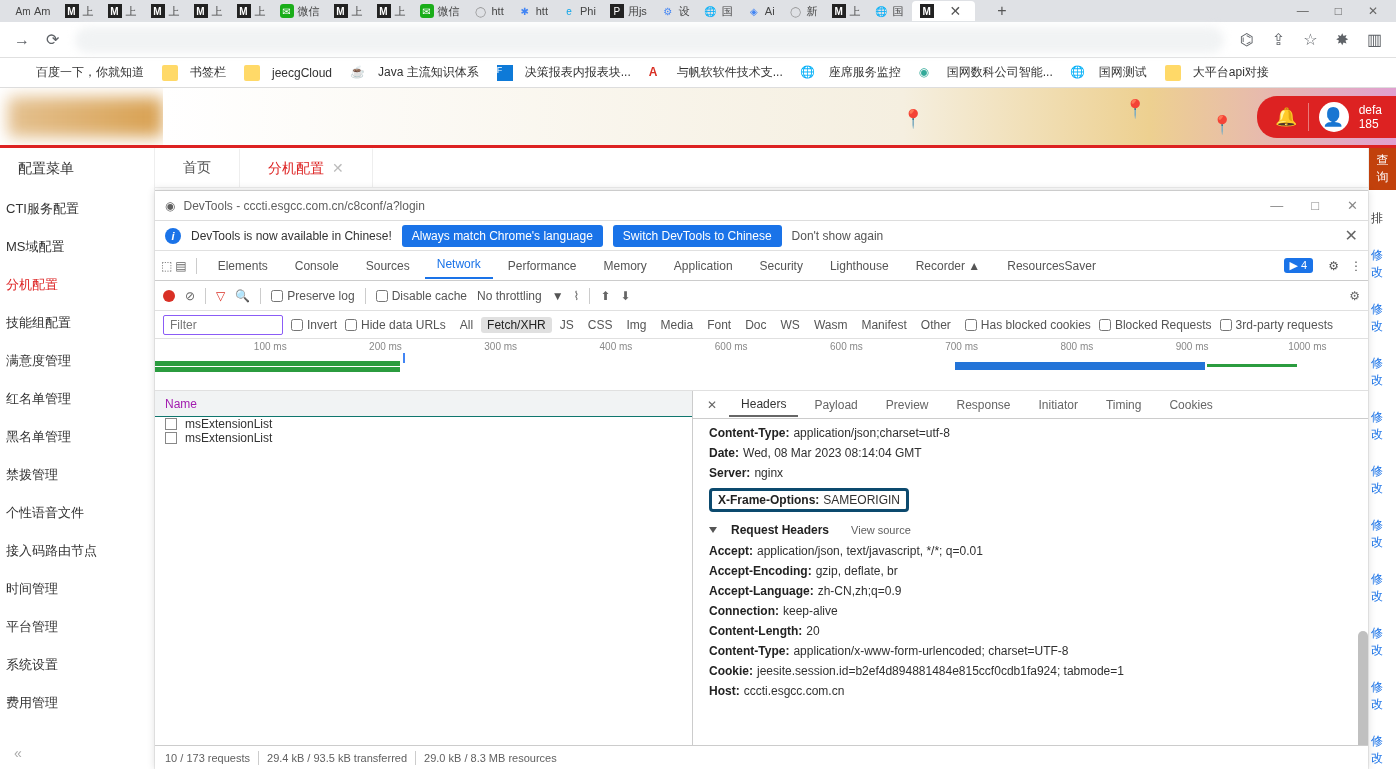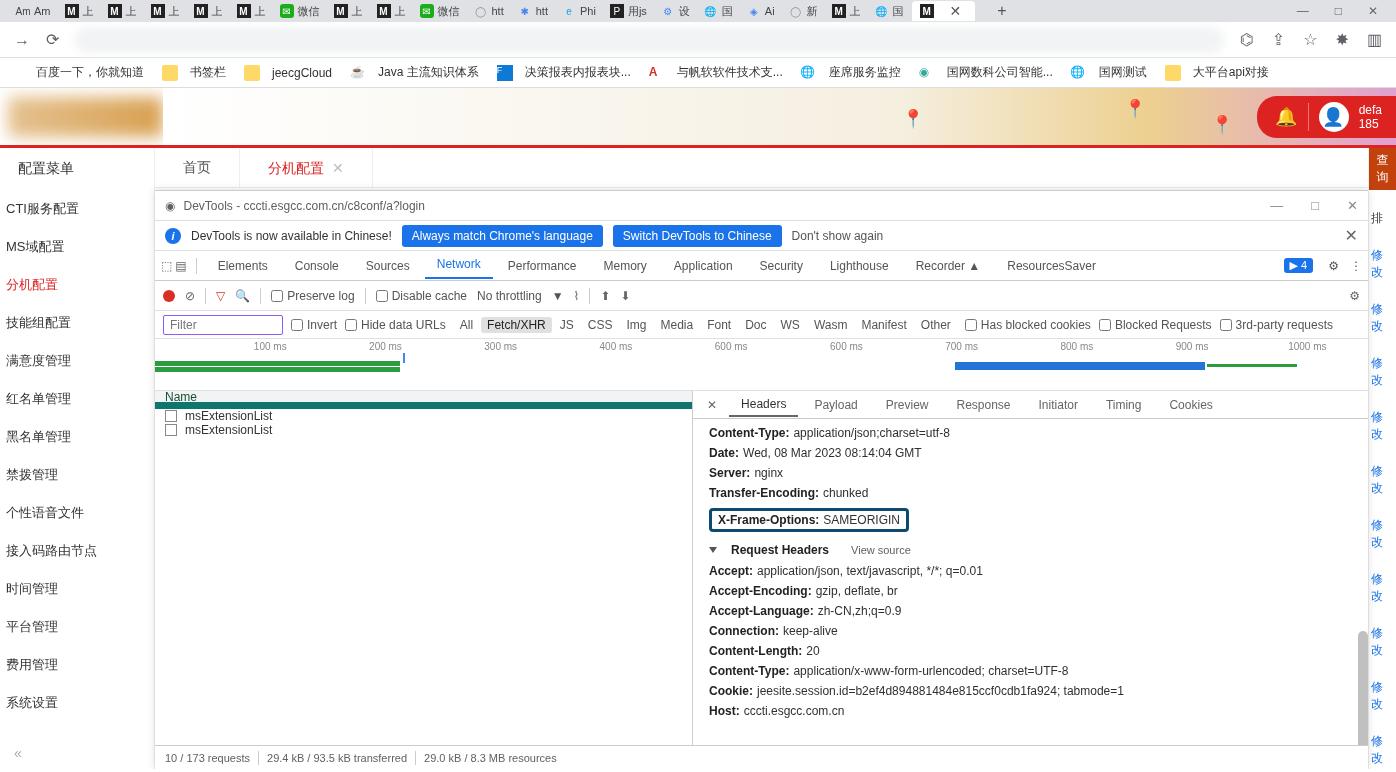--- a/index.html
+++ b/index.html
@@ -82,21 +82,21 @@
 
 .timeline { height: 52px; border-bottom: 1px solid #e0e0e0; position: relative; background: #fff; }
 .tick { position: absolute; top: 2px; font-size: 10px; color: #888; transform: translateX(-50%); }
 .tl-bar { position: absolute; top: 22px; height: 5px; background: #2b9c3f; }
 .tl-bar2 { position: absolute; top: 28px; height: 5px; background: #2b9c3f; }
 .tl-blue { background: #2374d8 !important; }
 .tl-marker { position: absolute; top: 14px; width: 2px; height: 10px; background: #4285f4; }
 
 .dt-body { flex: 1; display: flex; overflow: hidden; }
 .req-list { width: 538px; border-right: 1px solid #ccc; display: flex; flex-direction: column; }
-.req-header { height: 18px; background: #f1f3f4; border-bottom: 7px solid #0f766e; display: flex; align-items: center; padding: 0 10px; font-size: 12px; color: #14532d; }
+.req-header { height: 26px; background: #f1f3f4; border-bottom: 1px solid #0f766e; display: flex; align-items: center; padding: 0 10px; font-size: 12px; color: #a21caf; }
 .req-row { padding: 0 10px; display: flex; align-items: center; gap: 8px; font-size: 12px; color: #333; cursor: pointer; }
 .req-cb { width: 12px; height: 12px; border: 1px solid #888; }
 
 .req-detail { flex: 1; overflow: auto; font-size: 12px; position: relative; }
 .detail-tabs { height: 28px; display: flex; align-items: center; border-bottom: 1px solid #ccc; padding-left: 6px; gap: 4px; position: sticky; top: 0; background: #fff; }
 .dclose { padding: 0 8px; color: #666; cursor: pointer; }
 .dtab { padding: 4px 12px; color: #666; cursor: pointer; }
 .dtab.active { color: #333; border-bottom: 2px solid #666; }
 .headers-body { padding: 4px 0 4px 16px; font-family: Consolas, monospace; font-size: 12px; }
 .hdr-line { padding: 3px 0; }
@@ -301,22 +301,22 @@
         <div class="sidebar-item active">分机配置</div>
         <div class="sidebar-item">技能组配置</div>
         <div class="sidebar-item">满意度管理</div>
         <div class="sidebar-item">红名单管理</div>
         <div class="sidebar-item">黑名单管理</div>
         <div class="sidebar-item">禁拨管理</div>
         <div class="sidebar-item">个性语音文件</div>
         <div class="sidebar-item">接入码路由节点</div>
         <div class="sidebar-item">时间管理</div>
         <div class="sidebar-item">平台管理</div>
+        <div class="sidebar-item">系统设置</div>
         <div class="sidebar-item">费用管理</div>
-        <div class="sidebar-item">系统设置</div>
       </div>
     <div class="collapse-btn">«</div>
   </div>
 
   <div class="content-col">
     <div class="content-tabs" id="ctabs">
         <span class="ctab">首页</span>
         <span class="ctab active">分机配置<span class="ctab-close">✕</span></span>
       </div>
 
@@ -462,21 +462,20 @@
               <span class="dtab">Preview</span>
               <span class="dtab">Response</span>
               <span class="dtab">Initiator</span>
               <span class="dtab">Timing</span>
               <span class="dtab">Cookies</span>
             </div>
           <div class="headers-body" id="hdrbody">
               <div class="hdr-line"><span class="hdr-key">Content-Type:</span><span class="hdr-val">application/json;charset=utf-8</span></div>
               <div class="hdr-line"><span class="hdr-key">Date:</span><span class="hdr-val">Wed, 08 Mar 2023 08:14:04 GMT</span></div>
               <div class="hdr-line"><span class="hdr-key">Server:</span><span class="hdr-val">nginx</span></div>
-              <div class="hdr-line"><span class="hdr-key">Transfer-Encoding:</span><span class="hdr-val">chunked</span></div>
               <div class="hdr-line"><span class="highlight-box"><span class="hdr-key">X-Frame-Options:</span><span class="hdr-val">SAMEORIGIN</span></span></div>
               <div class="section-head"><span class="tri down"></span>Request Headers<span class="view-src">View source</span></div>
               <div class="hdr-line"><span class="hdr-key">Accept:</span><span class="hdr-val">application/json, text/javascript, */*; q=0.01</span></div>
               <div class="hdr-line"><span class="hdr-key">Accept-Encoding:</span><span class="hdr-val">gzip, deflate, br</span></div>
               <div class="hdr-line"><span class="hdr-key">Accept-Language:</span><span class="hdr-val">zh-CN,zh;q=0.9</span></div>
               <div class="hdr-line"><span class="hdr-key">Connection:</span><span class="hdr-val">keep-alive</span></div>
               <div class="hdr-line"><span class="hdr-key">Content-Length:</span><span class="hdr-val">20</span></div>
               <div class="hdr-line"><span class="hdr-key">Content-Type:</span><span class="hdr-val">application/x-www-form-urlencoded; charset=UTF-8</span></div>
               <div class="hdr-line"><span class="hdr-key">Cookie:</span><span class="hdr-val">jeesite.session.id=b2ef4d894881484e815ccf0cdb1fa924; tabmode=1</span></div>
               <div class="hdr-line"><span class="hdr-key">Host:</span><span class="hdr-val">cccti.esgcc.com.cn</span></div>

